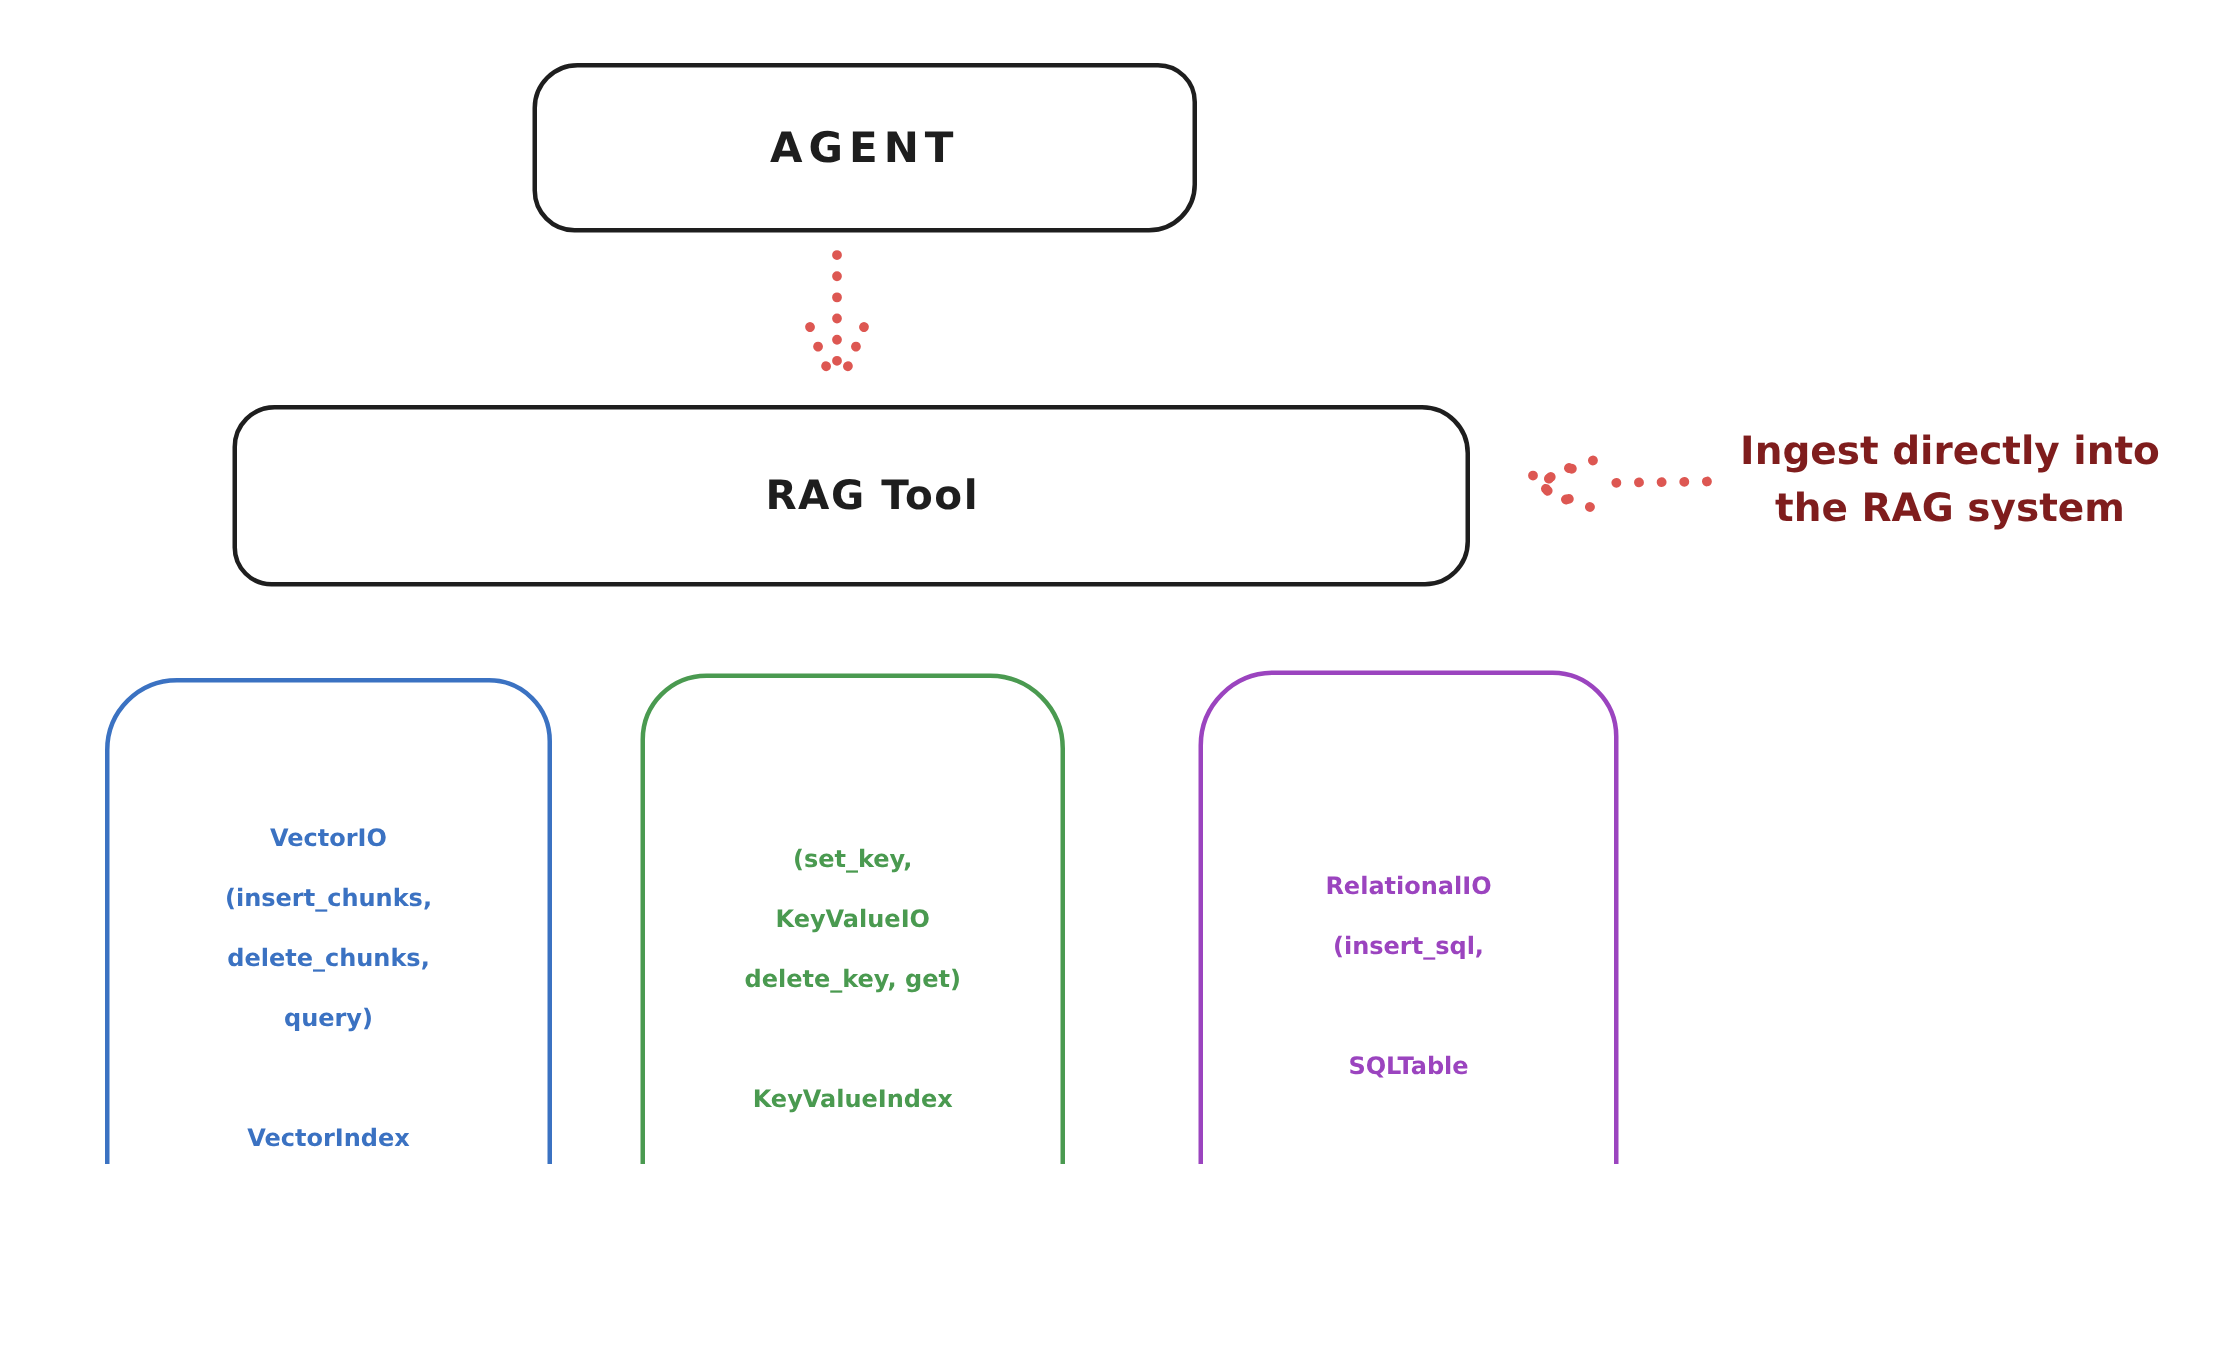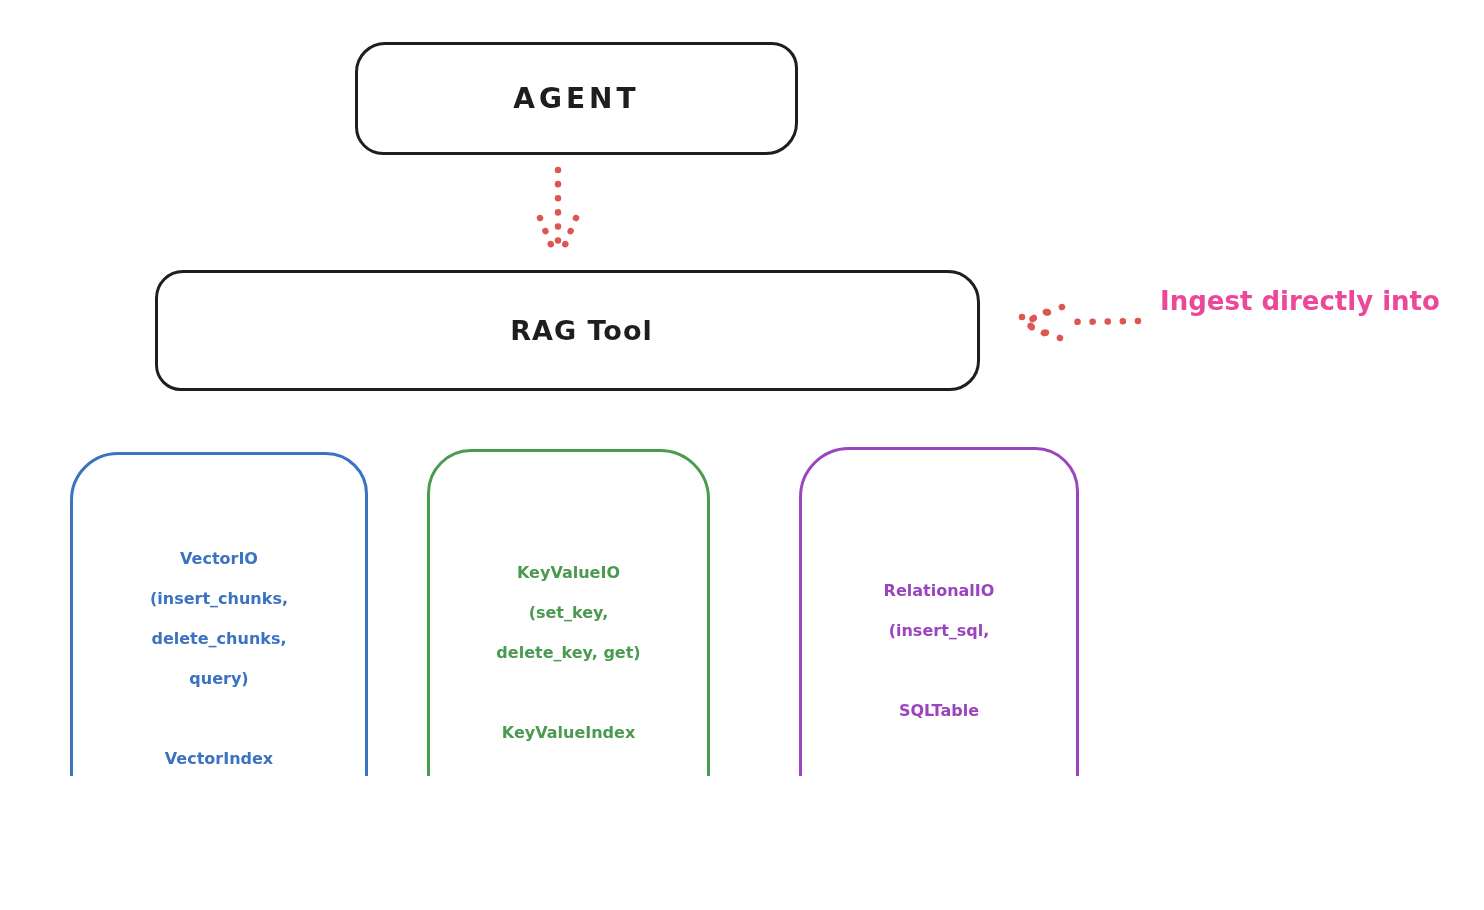--- a/index.html
+++ b/index.html
@@ -93,21 +93,21 @@
     pointer-events: none;
   }
   #annotation-text {
     position: absolute;
     left: 1130px; top: 282px;
     width: 340px;
     text-align: center;
     font-size: 26px;
     font-weight: bold;
     line-height: 38px;
-    color: #ec4899;
+    color: #7f1d1d;
   }
 </style>
 </head>
 <body>
 
 <div id="canvas">
 
   <div id="agent-box" class="sketch-box">
     <div class="label">AGENT</div>
   </div>
@@ -130,37 +130,38 @@
       <path d="M1062 307 L1026 321"></path>
       <path d="M1060 338 L1026 325"></path>
       <path d="M1046 312 L1029 321"></path>
       <path d="M1044 333 L1029 325"></path>
       <path d="M1022 317 L1022 329"></path>
     </g>
   </svg>
 
   <div id="annotation-text">
     <div>Ingest directly into</div>
+    <div>the RAG system</div>
   </div>
 
   <div id="vectorio-box" class="io-box">
     <div class="box-text">
       <div>VectorIO</div>
       <div>(insert_chunks,</div>
       <div>delete_chunks,</div>
       <div>query)</div>
       <div class="line-spacer"></div>
       <div>VectorIndex</div>
     </div>
   </div>
 
   <div id="keyvalueio-box" class="io-box">
     <div class="box-text">
+      <div>(set_key,</div>
       <div>KeyValueIO</div>
-      <div>(set_key,</div>
       <div>delete_key, get)</div>
       <div class="line-spacer"></div>
       <div>KeyValueIndex</div>
     </div>
   </div>
 
   <div id="relationalio-box" class="io-box">
     <div class="box-text">
       <div>RelationalIO</div>
       <div>(insert_sql,</div>

